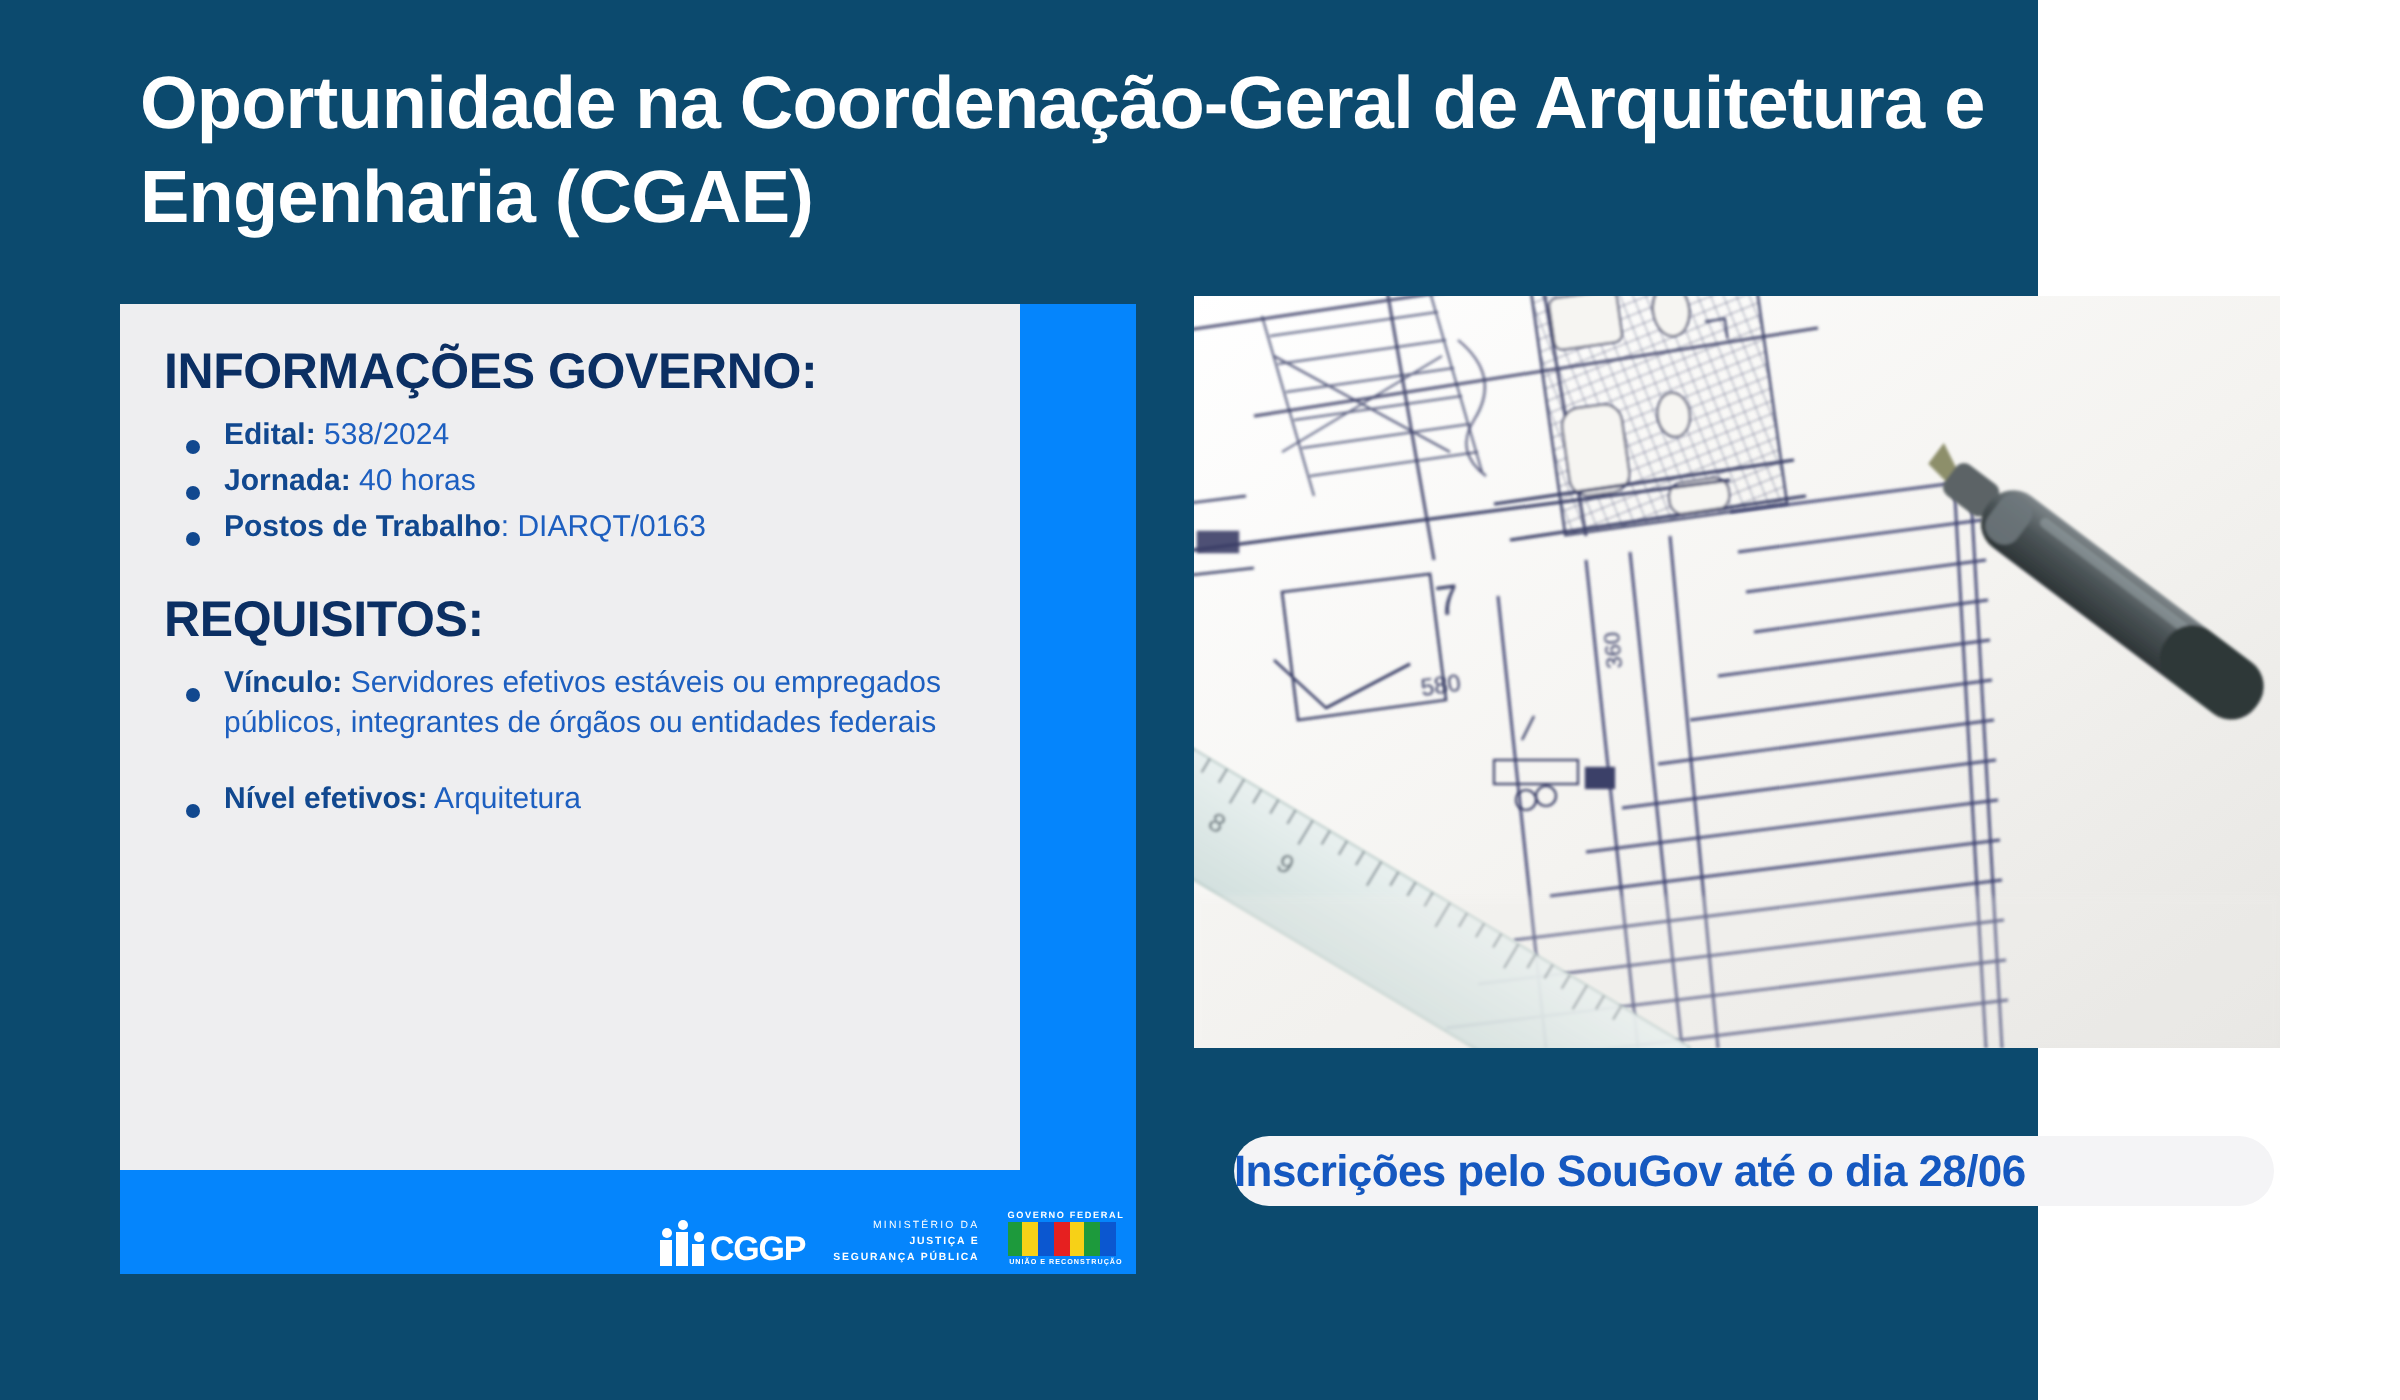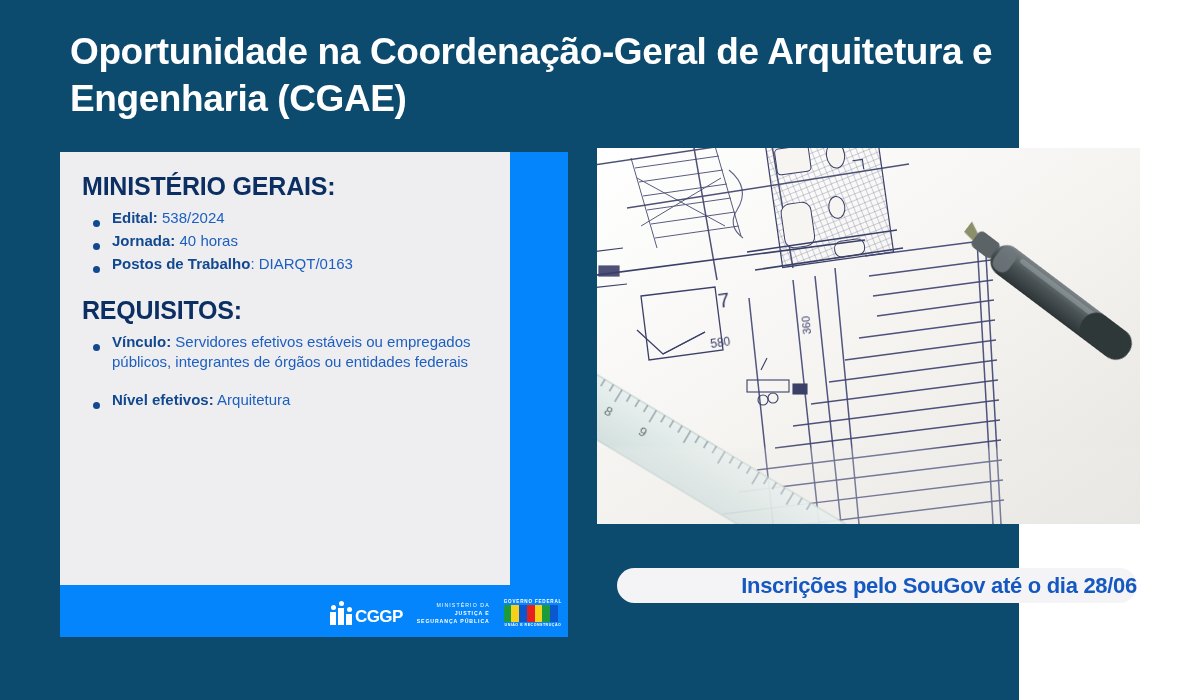--- a/index.html
+++ b/index.html
@@ -75,21 +75,21 @@
   }
   ul.bullets li b { color: #11488f; font-weight: bold; }
   #req-list li { margin-bottom: 18px; }
 
   
   #logos {
     position: absolute;
     left: 330px; top: 593px;
     height: 40px;
     display: flex;
-    align-items: center;
+    align-items: flex-end;
     gap: 14px;
   }
   .cggp { display: flex; align-items: flex-end; gap: 3px; }
   .people { display: flex; align-items: flex-end; gap: 2px; }
   .person { display: flex; flex-direction: column; align-items: center; gap: 1.5px; }
   .person .head { width: 5px; height: 5px; border-radius: 50%; background: #fff; }
   .person .body { width: 6px; background: #fff; }
   .p-a .body { height: 13px; }
   .p-b .body { height: 17px; }
   .p-c .body { height: 11px; }
@@ -134,40 +134,40 @@
   }
   #photo svg { display: block; width: 100%; height: 100%; }
 
   
   #pill {
     position: absolute;
     left: 617px; top: 568px;
     width: 520px; height: 35px;
     background: #f4f4f6;
     border-radius: 18px;
-    display: flex; align-items: center; justify-content: flex-end;
+    display: flex; align-items: center; justify-content: flex-start;
   }
   #pill-text {
     color: #1558c0;
     font-size: 22px;
     font-weight: bold;
     letter-spacing: -0.3px;
   }
 </style>
 </head>
 <body>
 
 <div id="poster">
 
   <div id="title">Oportunidade na Coordenação-Geral de Arquitetura e Engenharia (CGAE)</div>
 
   <div id="card-accent"></div>
   <div id="card">
     <div id="card-inner">
-      <div class="section-head">MINISTÉRIO GERAIS:</div>
+      <div class="section-head">INFORMAÇÕES GOVERNO:</div>
       <ul class="bullets" id="gen-list">
         <li><b>Edital:</b><span> 538/2024</span></li>
         <li><b>Jornada:</b><span> 40 horas</span></li>
         <li><b>Postos  de Trabalho</b><span>: DIARQT/0163</span></li>
       </ul>
 
       <div class="section-head" id="requisitos-head">REQUISITOS:</div>
       <ul class="bullets" id="req-list">
         <li><b>Vínculo:</b><span> Servidores efetivos estáveis ou empregados públicos, integrantes de órgãos ou entidades federais</span></li>
         <li><b>Nível efetivos:</b><span> Arquitetura</span></li>

